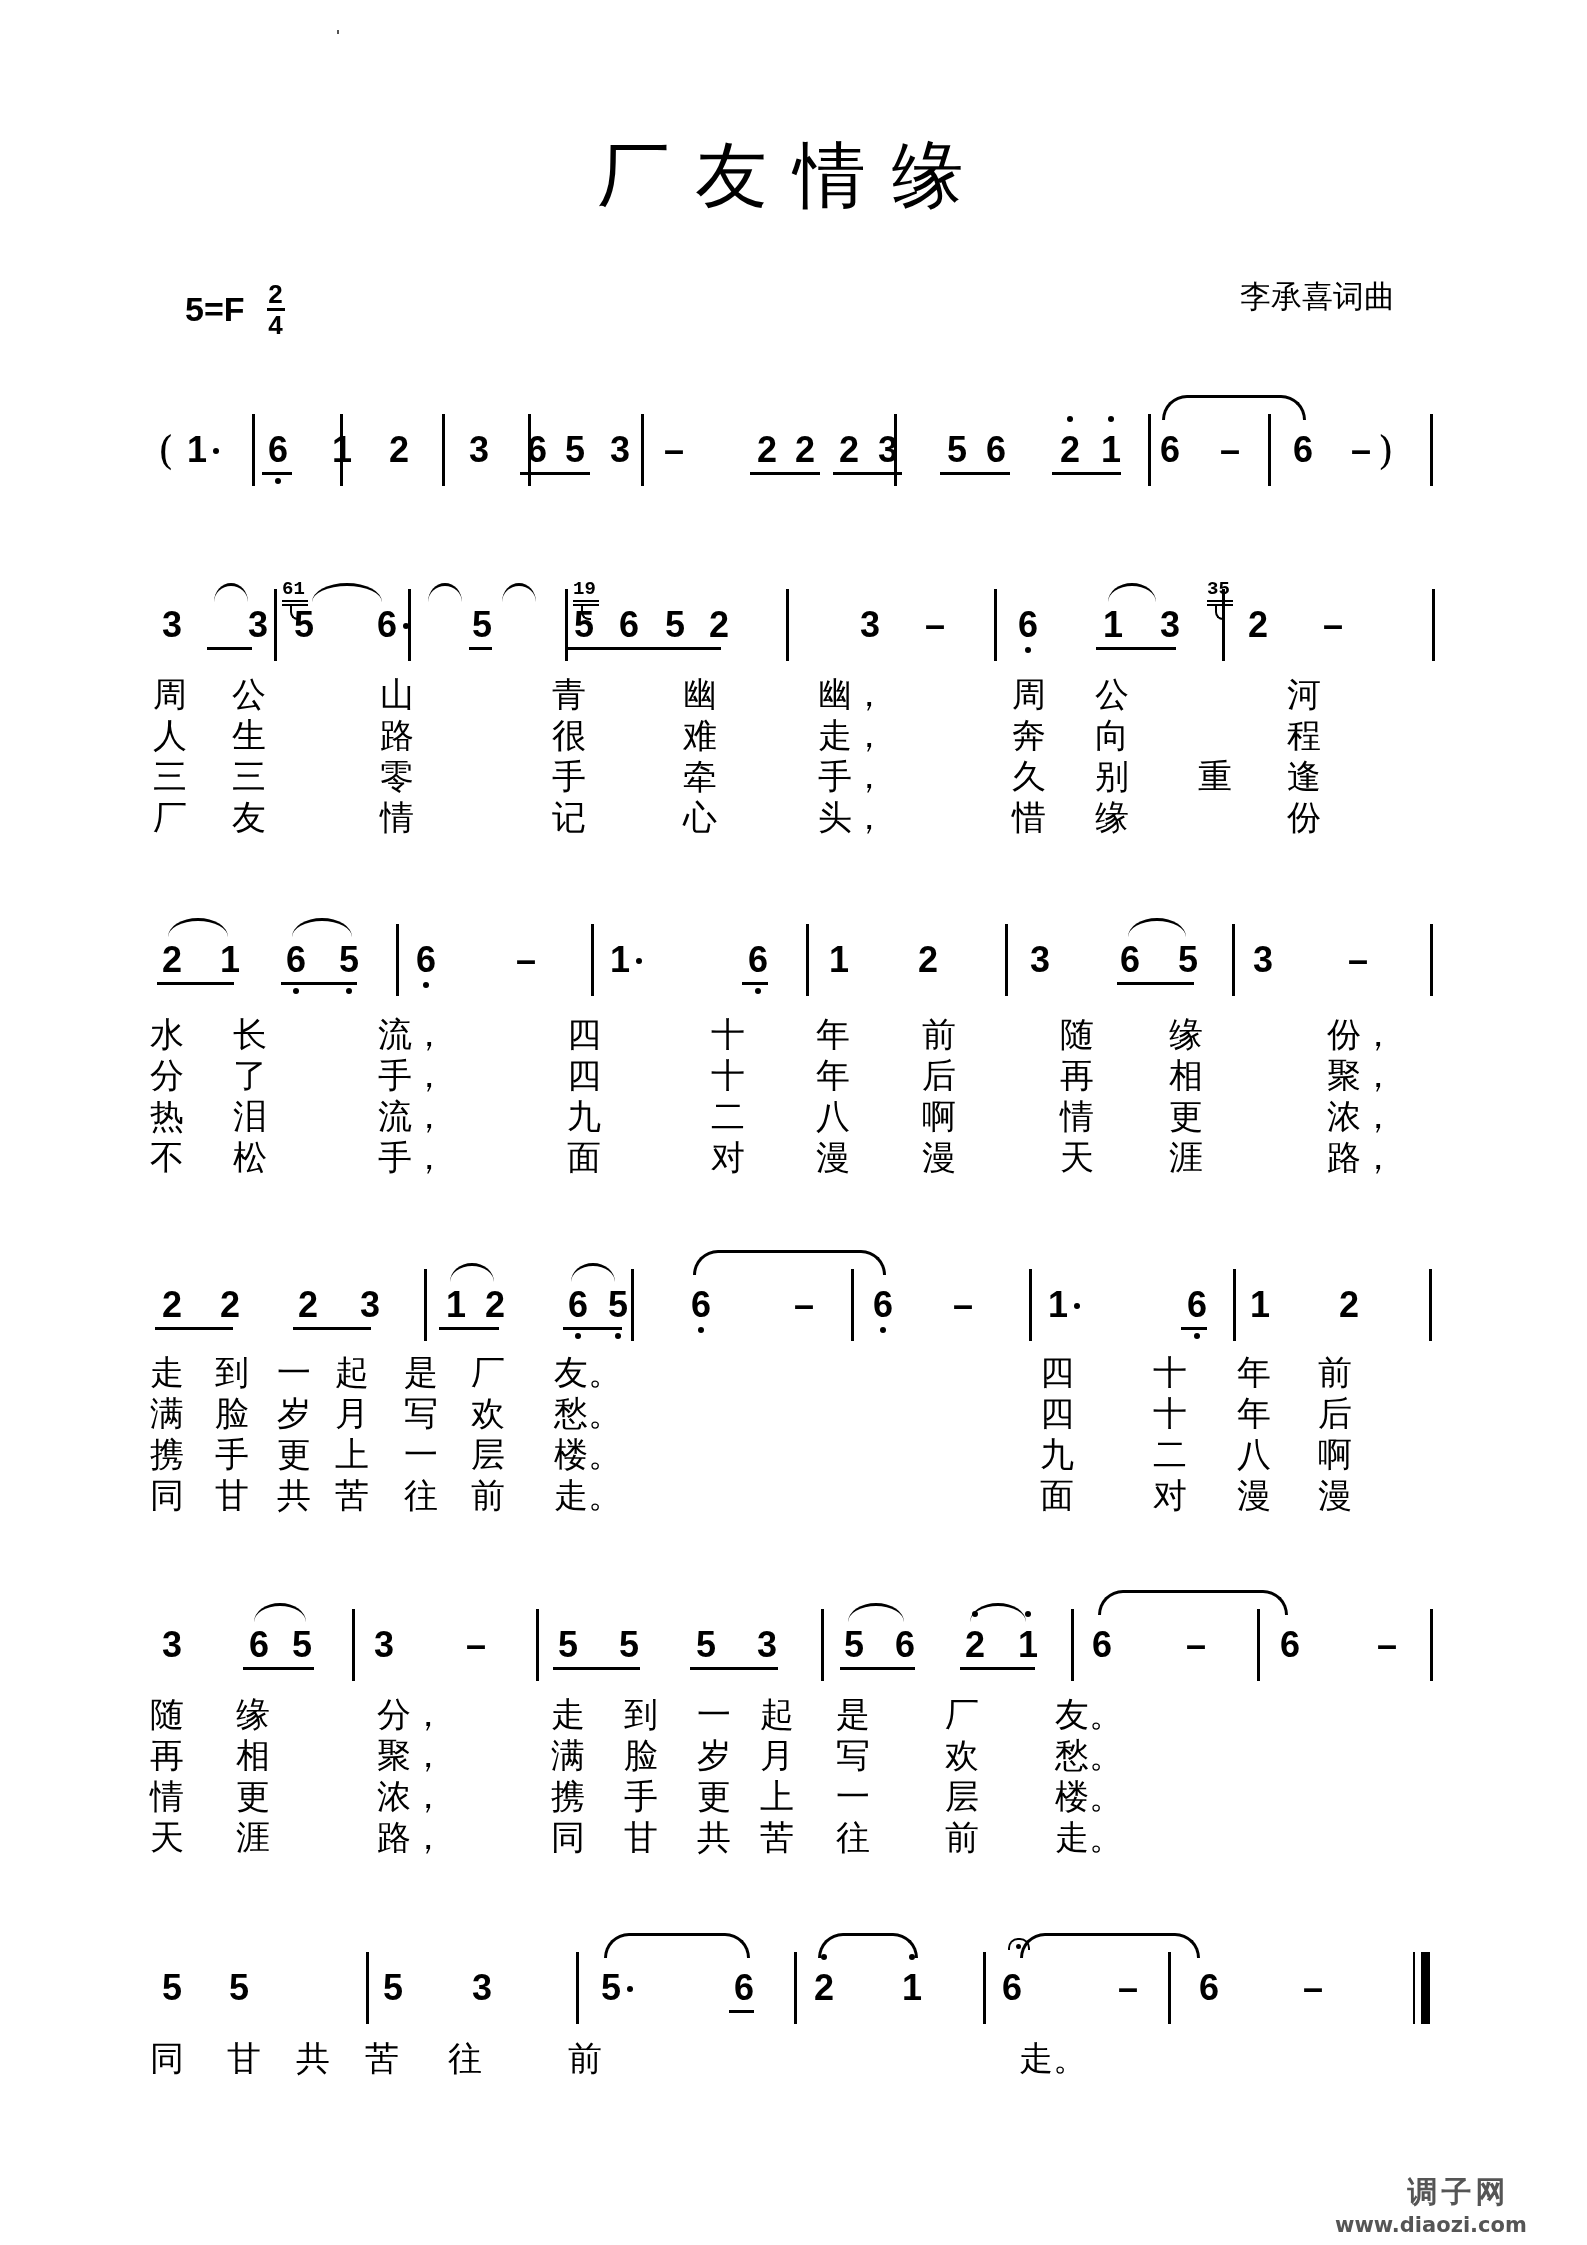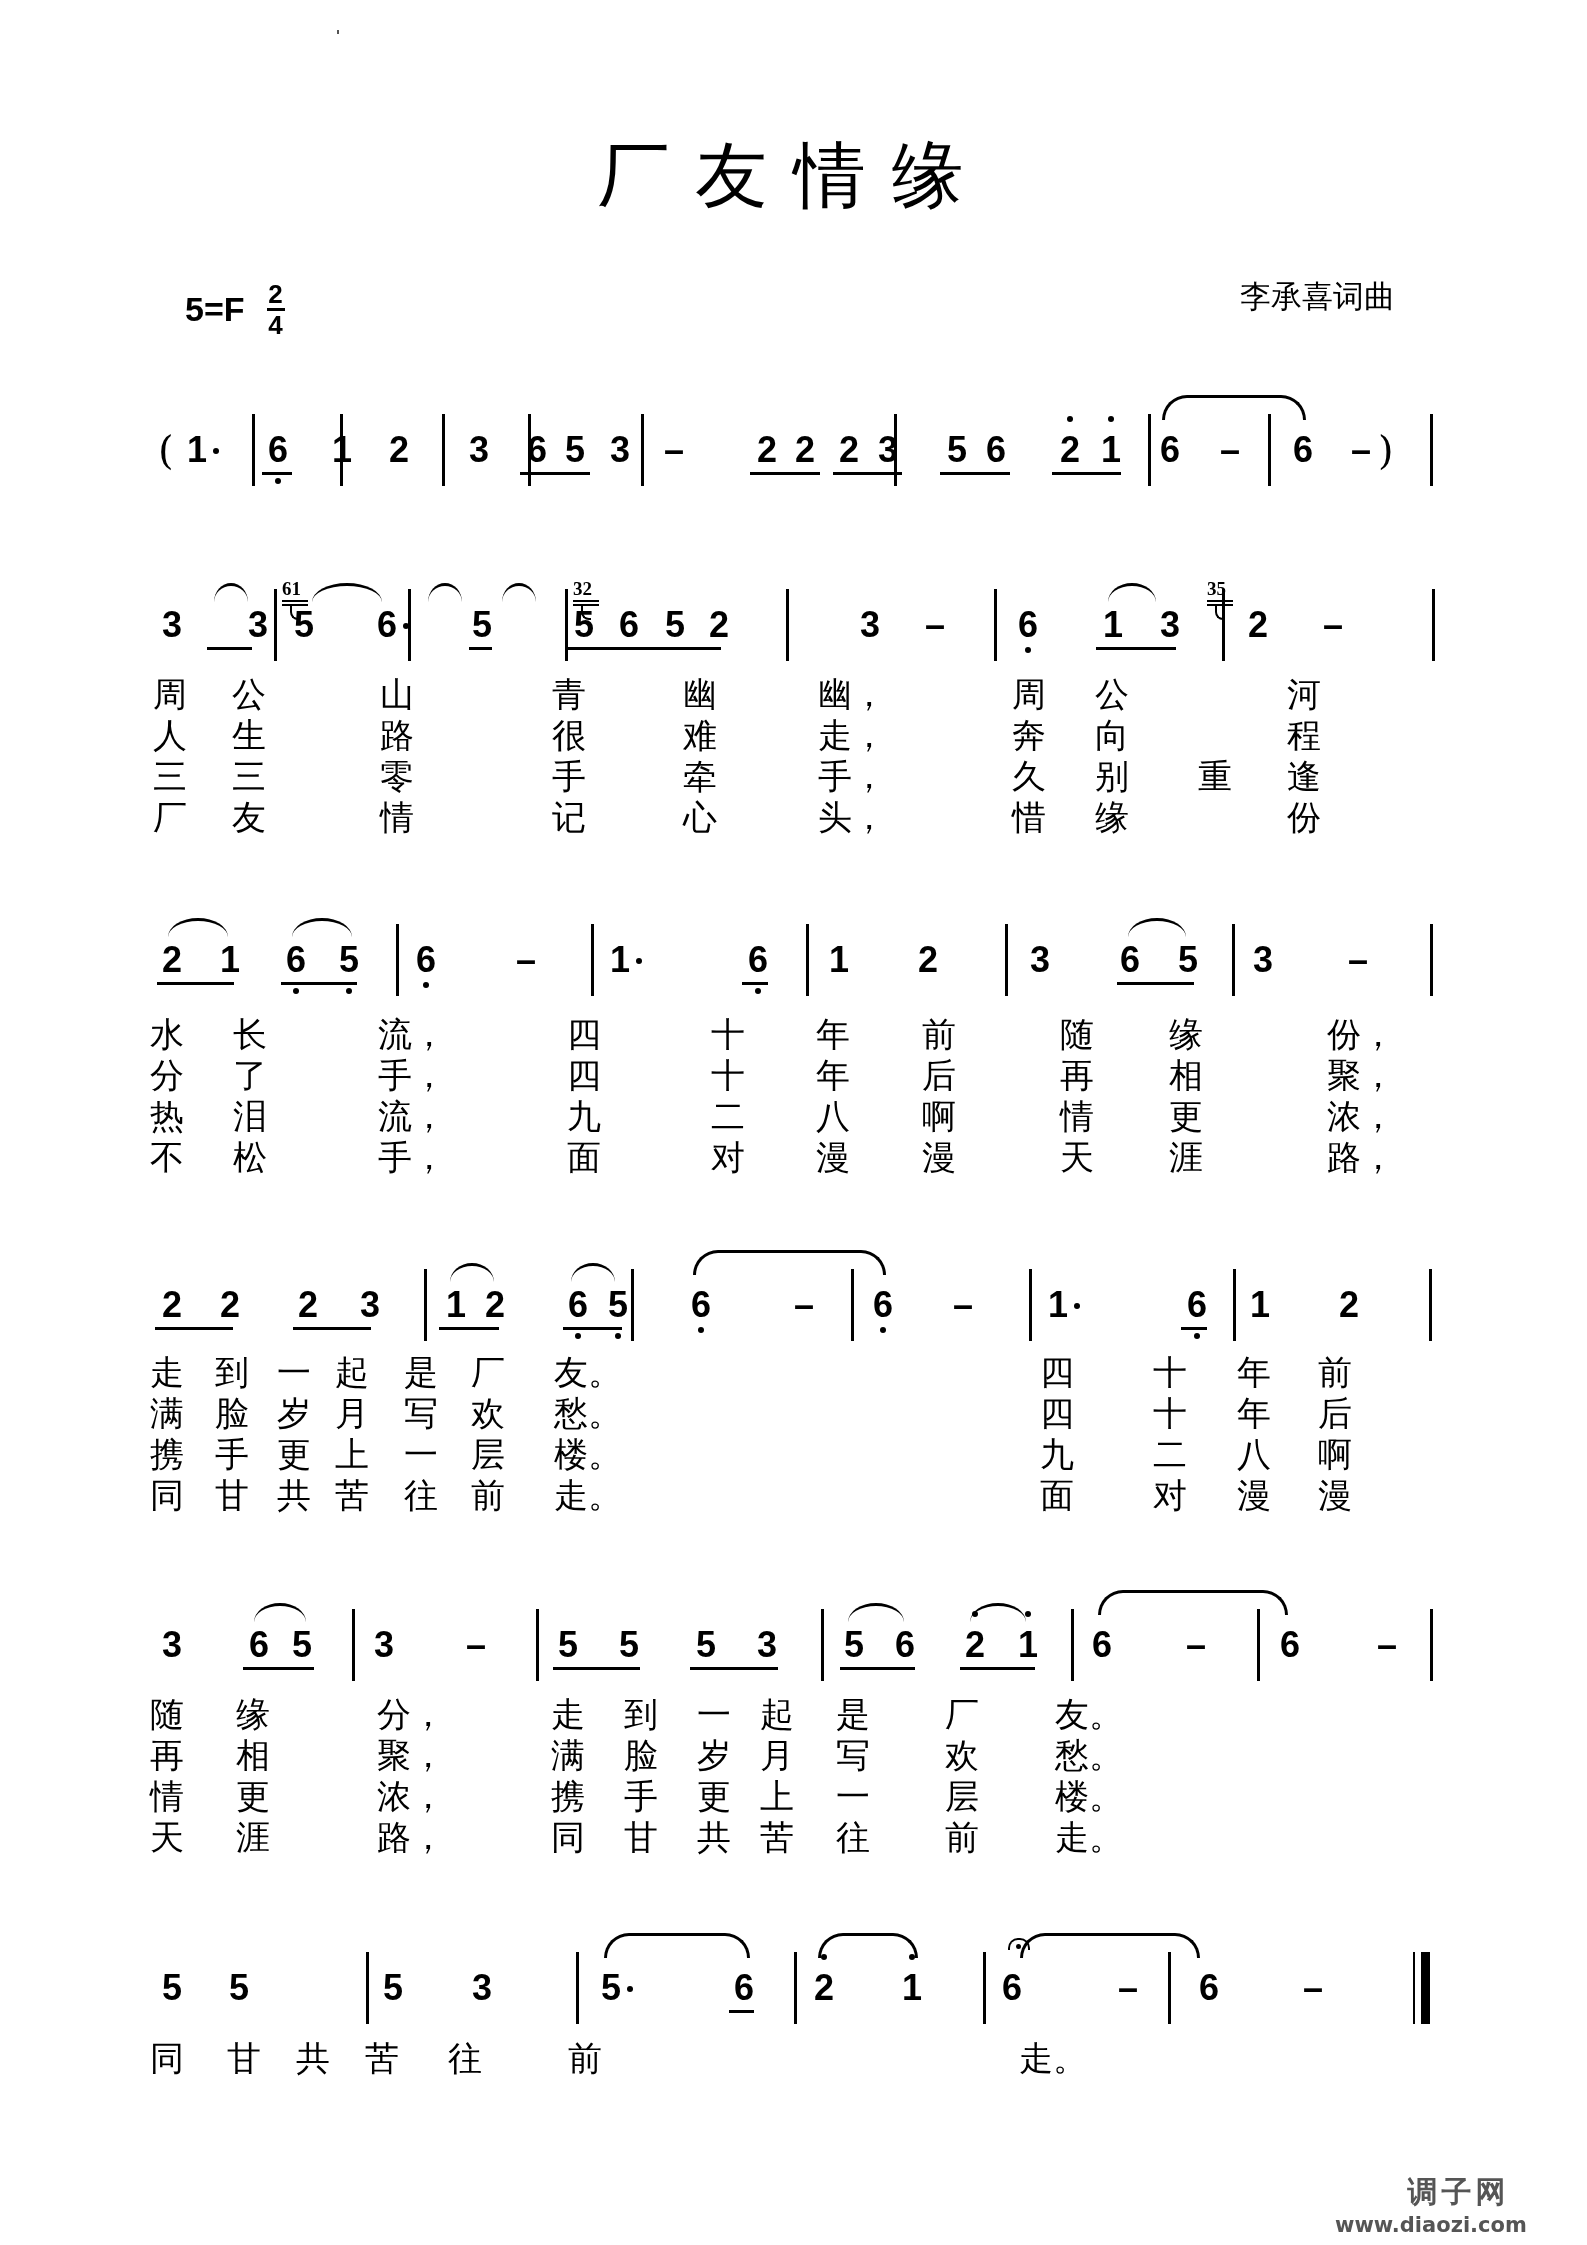--- a/index.html
+++ b/index.html
@@ -19,21 +19,21 @@
     font-size: 36px; line-height: 40px; width: 24px; text-align: center; }
   .note .dot-hi { position: absolute; left: 9px; top: -14px; width: 6px; height: 6px; border-radius: 50%; background: #000; }
   .note .dot-lo { position: absolute; left: 9px; width: 6px; height: 6px; border-radius: 50%; background: #000; }
   .note .aug { position: absolute; left: 28px; top: 18px; width: 6px; height: 6px; border-radius: 50%; background: #000; }
   .uline { position: absolute; height: 3px; background: #000; }
   .barline { position: absolute; width: 3px; background: #000; height: 72px; }
   .barline.final { width: 9px; }
   .barline.thin2 { width: 2px; }
   .slur { position: absolute; border-top: 3px solid #000; border-radius: 50% 50% 0 0 / 100% 100% 0 0; height: 16px; }
   .tie { position: absolute; border: 3px solid #000; border-bottom: none; border-radius: 30px 30px 0 0; height: 22px; }
-  .grace { position: absolute; font-family: Liberation Serif, serif; font-weight: 700; font-size: 19px; line-height: 20px; }
+  .grace { position: absolute; font-family: Liberation Mono, monospace; font-weight: 700; font-size: 19px; line-height: 20px; }
   .grace .gl { display: block; width: 26px; height: 2px; background: #000; margin-top: 1px; }
   .grace .gl2 { display: block; width: 26px; height: 2px; background: #000; margin-top: 2px; }
   .grace .hook { display: block; width: 8px; height: 12px; border-left: 2px solid #000; border-bottom: 2px solid #000; border-radius: 0 0 0 8px; margin-left: 8px; }
   .paren { position: absolute; font-family: "DejaVu Serif", serif; font-size: 40px; line-height: 40px; }
   .fermata { position: absolute; width: 18px; height: 10px; border: 2px solid #000; border-bottom: none; border-radius: 10px 10px 0 0; }
   .fermata::after { content: ""; position: absolute; left: 6px; top: 4px; width: 5px; height: 5px; background: #000; border-radius: 50%; }
   .lyric { position: absolute; font-family: "DejaVu Sans", sans-serif; font-size: 34px; line-height: 44px; }
   .watermark { position: absolute; left: 1390px; top: 2172px; text-align: center; color: #555;
     font-family: "DejaVu Sans", sans-serif; font-weight: 700; }
   .watermark .wm1 { font-size: 30px; letter-spacing: 4px; }
@@ -133,21 +133,21 @@
       <div class="slur" style="left: 428px; width: 34px; top: 583px;"></div>
       <div class="slur" style="left: 502px; width: 34px; top: 583px;"></div>
       <div class="slur" style="left: 1108px; width: 48px; top: 583px;"></div>
       <div class="grace" style="left: 282px; top: 579px;">
         <div>61</div>
         <div class="gl"></div>
         <div class="gl2"></div>
         <div class="hook"></div>
       </div>
       <div class="grace" style="left: 573px; top: 579px;">
-        <div>32</div>
+        <div>19</div>
         <div class="gl"></div>
         <div class="gl2"></div>
         <div class="hook"></div>
       </div>
       <div class="grace" style="left: 1207px; top: 579px;">
         <div>35</div>
         <div class="gl"></div>
         <div class="gl2"></div>
         <div class="hook"></div>
       </div>

